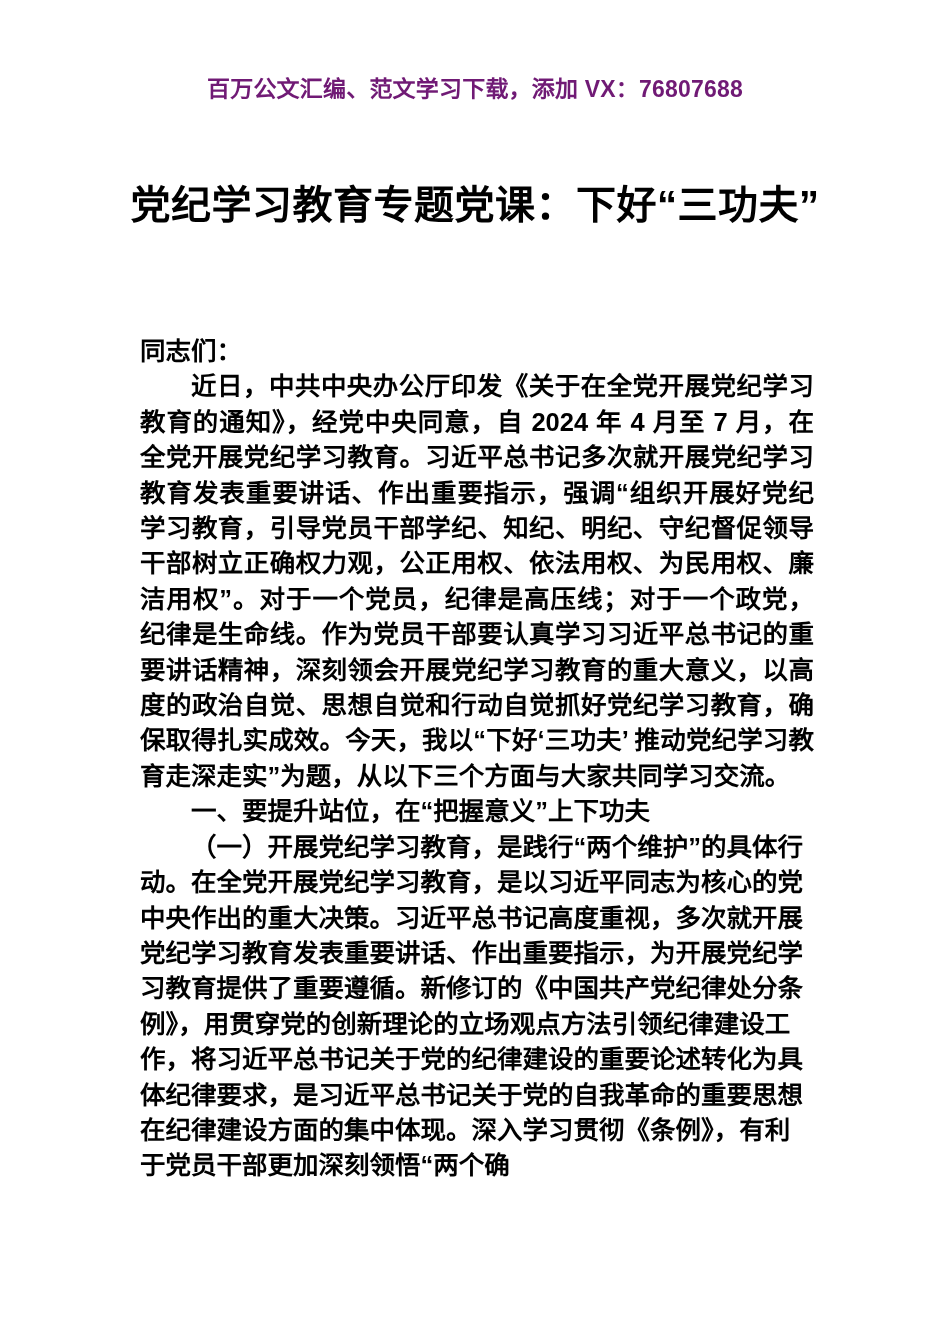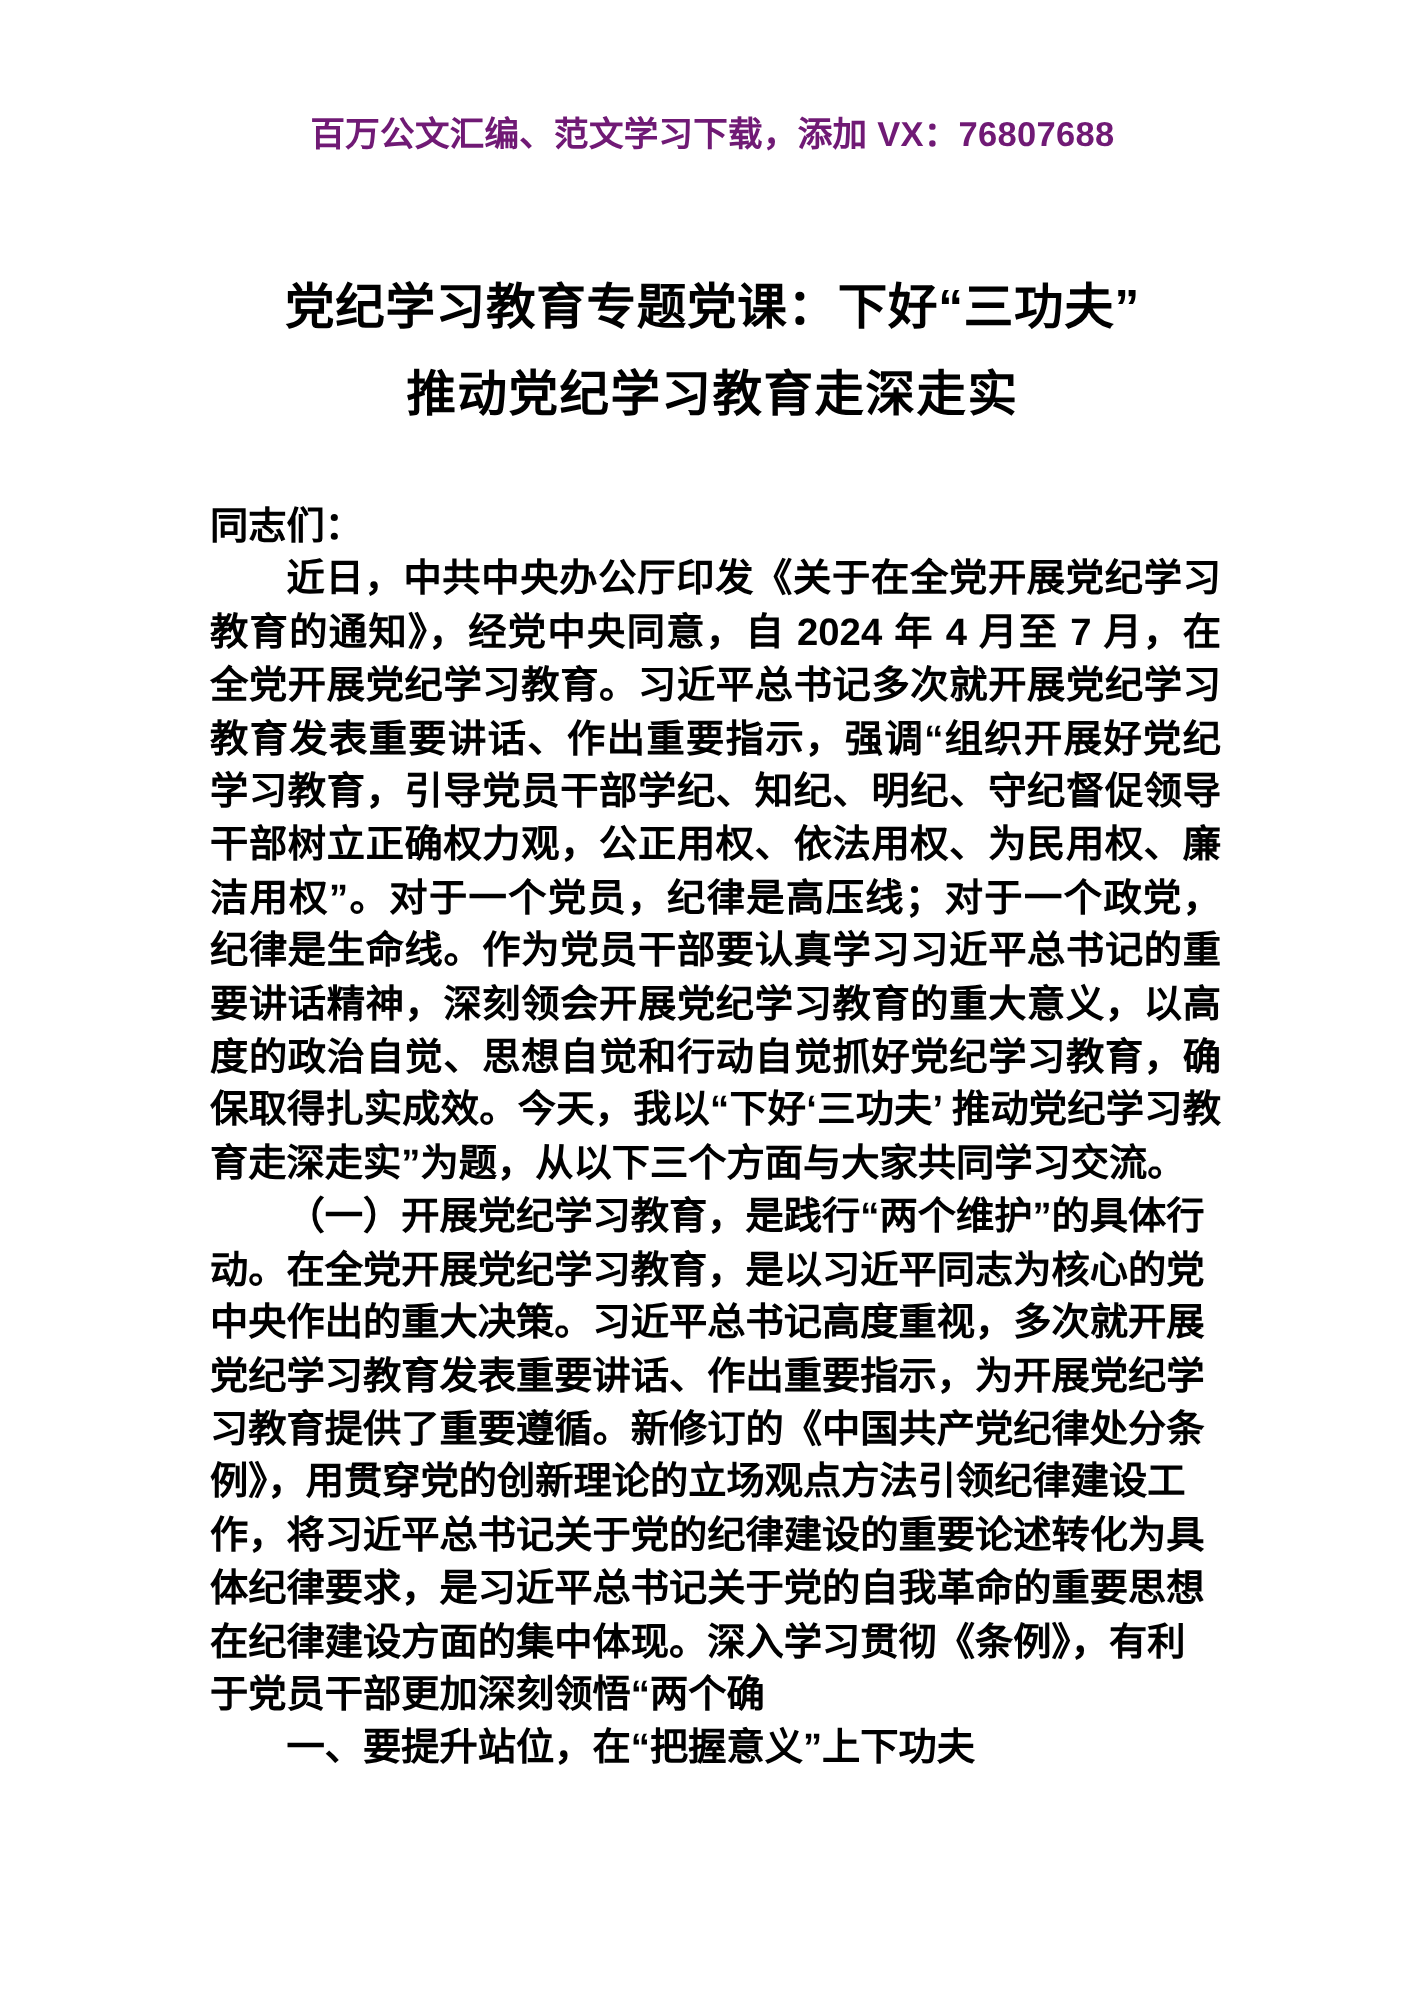--- a/index.html
+++ b/index.html
@@ -45,21 +45,21 @@
 
   
   .doc-title {
     position: absolute;
     top: 176px;
     left: 100px;
     width: 750px;
     text-align: center;
   }
   .title-line {
-    font-size: 33px;
+    font-size: 40px;
     font-weight: 700;
     line-height: 58px;
     letter-spacing: 0.5px;
     white-space: nowrap;
     font-family: "Liberation Sans", "DejaVu Sans", sans-serif;
   }
   .title-line.line-2 {
     letter-spacing: 1px;
   }
 
@@ -97,28 +97,27 @@
 <body>
 
 <div class="page">
 
   <div class="promo-banner">
     <span class="promo-text" style="color: #701a75;">百万公文汇编、范文学习下载，添加 VX：76807688</span>
   </div>
 
   <div class="doc-title">
     <div class="title-line line-1">党纪学习教育专题党课：下好“三功夫”</div>
-    <div class="title-line line-2">推动党纪学习教育走深走实</div>
   </div>
 
   <div class="doc-body">
 
     <p class="para salutation">同志们：</p>
 
     <p class="para indent">近日，中共中央办公厅印发《关于在全党开展党纪学习教育的通知》，经党中央同意，自 2024 年 4 月至 7 月，在全党开展党纪学习教育。习近平总书记多次就开展党纪学习教育发表重要讲话、作出重要指示，强调“组织开展好党纪学习教育，引导党员干部学纪、知纪、明纪、守纪督促领导干部树立正确权力观，公正用权、依法用权、为民用权、廉洁用权”。对于一个党员，纪律是高压线；对于一个政党，纪律是生命线。作为党员干部要认真学习习近平总书记的重要讲话精神，深刻领会开展党纪学习教育的重大意义，以高度的政治自觉、思想自觉和行动自觉抓好党纪学习教育，确保取得扎实成效。今天，我以“下好‘三功夫’ 推动党纪学习教育走深走实”为题，从以下三个方面与大家共同学习交流。</p>
 
+    <p class="para heading">一、要提升站位，在“把握意义”上下功夫</p>
+
     <p class="para indent truncated">（一）开展党纪学习教育，是践行“两个维护”的具体行动。在全党开展党纪学习教育，是以习近平同志为核心的党中央作出的重大决策。习近平总书记高度重视，多次就开展党纪学习教育发表重要讲话、作出重要指示，为开展党纪学习教育提供了重要遵循。新修订的《中国共产党纪律处分条例》，用贯穿党的创新理论的立场观点方法引领纪律建设工作，将习近平总书记关于党的纪律建设的重要论述转化为具体纪律要求，是习近平总书记关于党的自我革命的重要思想在纪律建设方面的集中体现。深入学习贯彻《条例》，有利于党员干部更加深刻领悟“两个确</p>
-
-    <p class="para heading">一、要提升站位，在“把握意义”上下功夫</p>
 
   </div>
 
 </div>
 
 </body></html>

